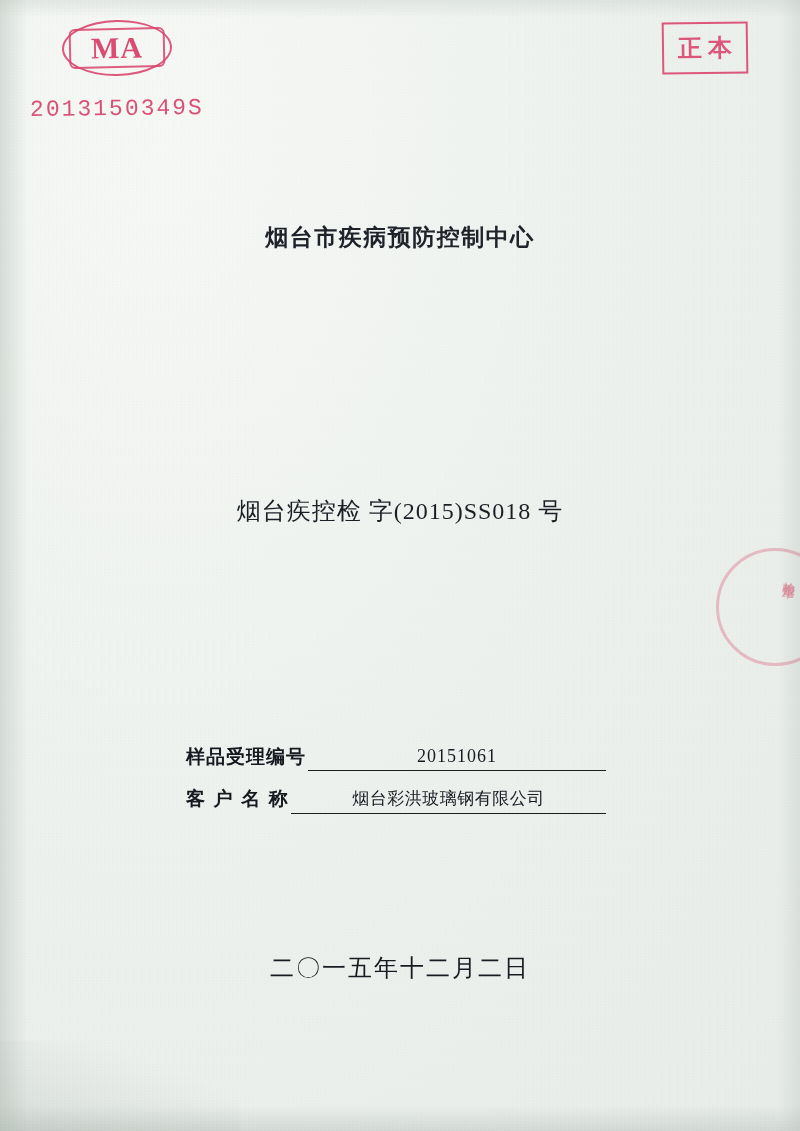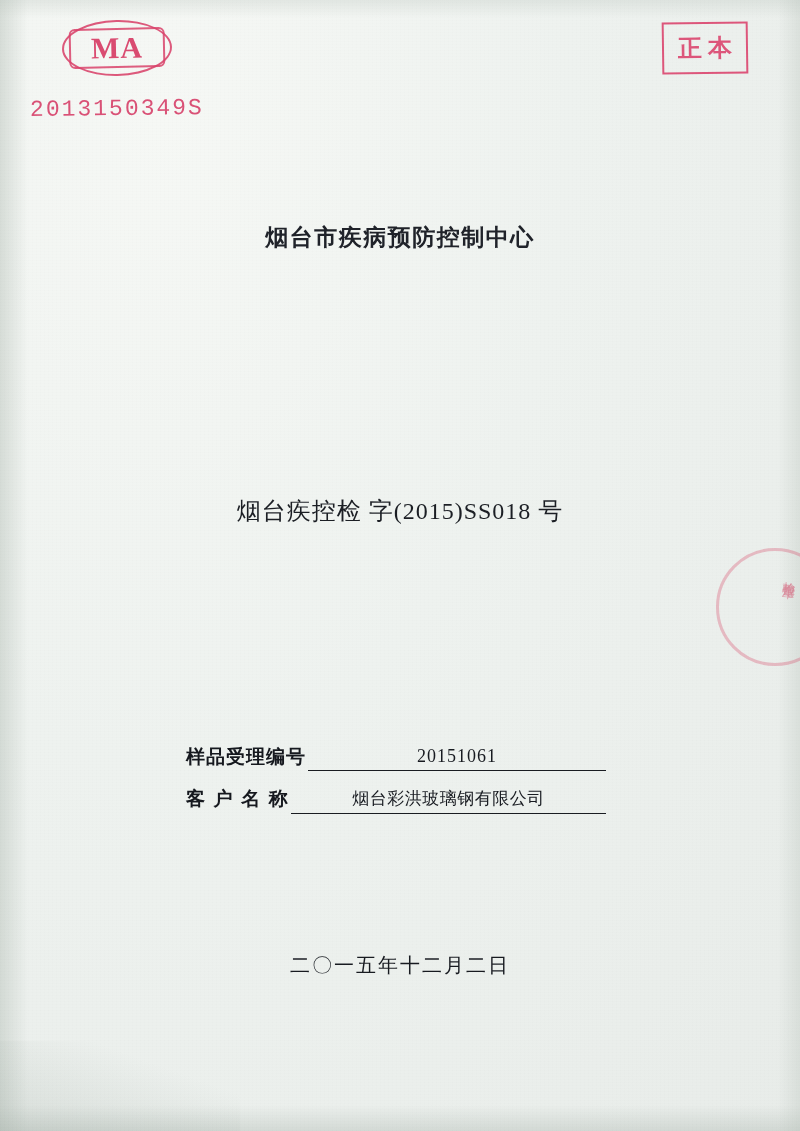--- a/index.html
+++ b/index.html
@@ -228,21 +228,21 @@
     letter-spacing: 1px;
   }
 
   .doc-date {
     position: absolute;
     left: 0;
     right: 0;
     top: 952px;
     text-align: center;
     font-family: Liberation Serif, serif;
-    font-size: 20px;
+    font-size: 24px;
     color: #181b21;
     letter-spacing: 2px;
   }
 
   
   .scan-artifact {
     position: absolute;
     left: 0;
     bottom: 0;
     width: 240px;

